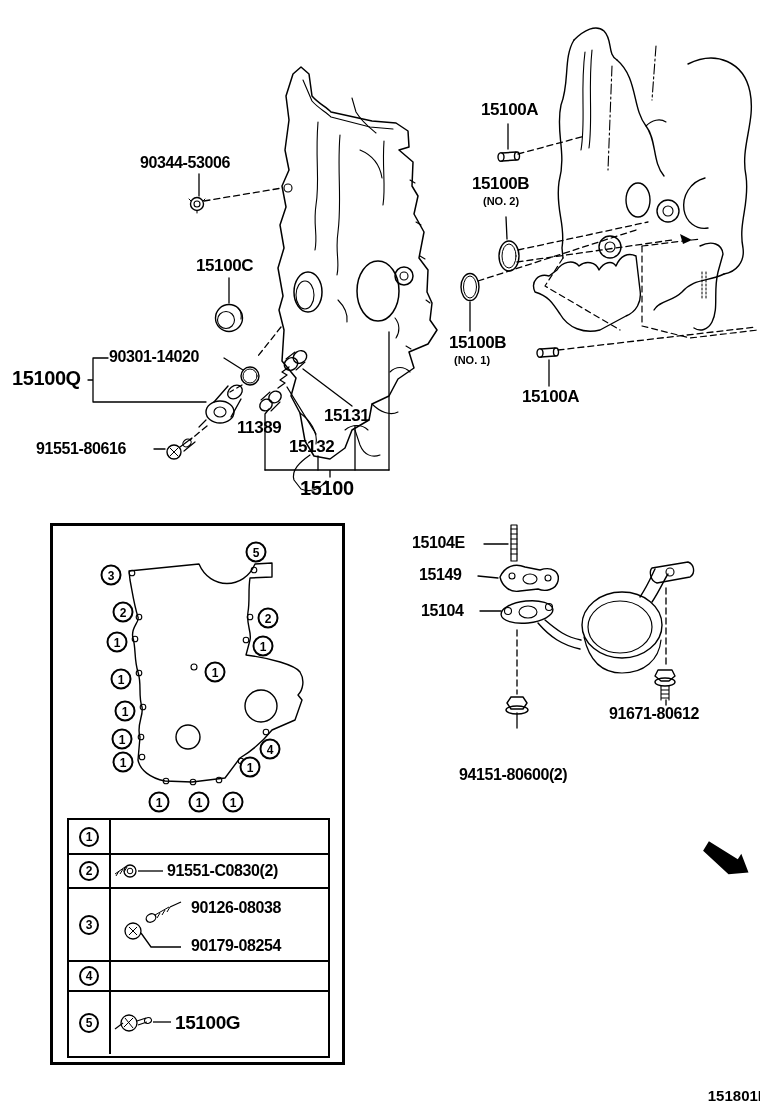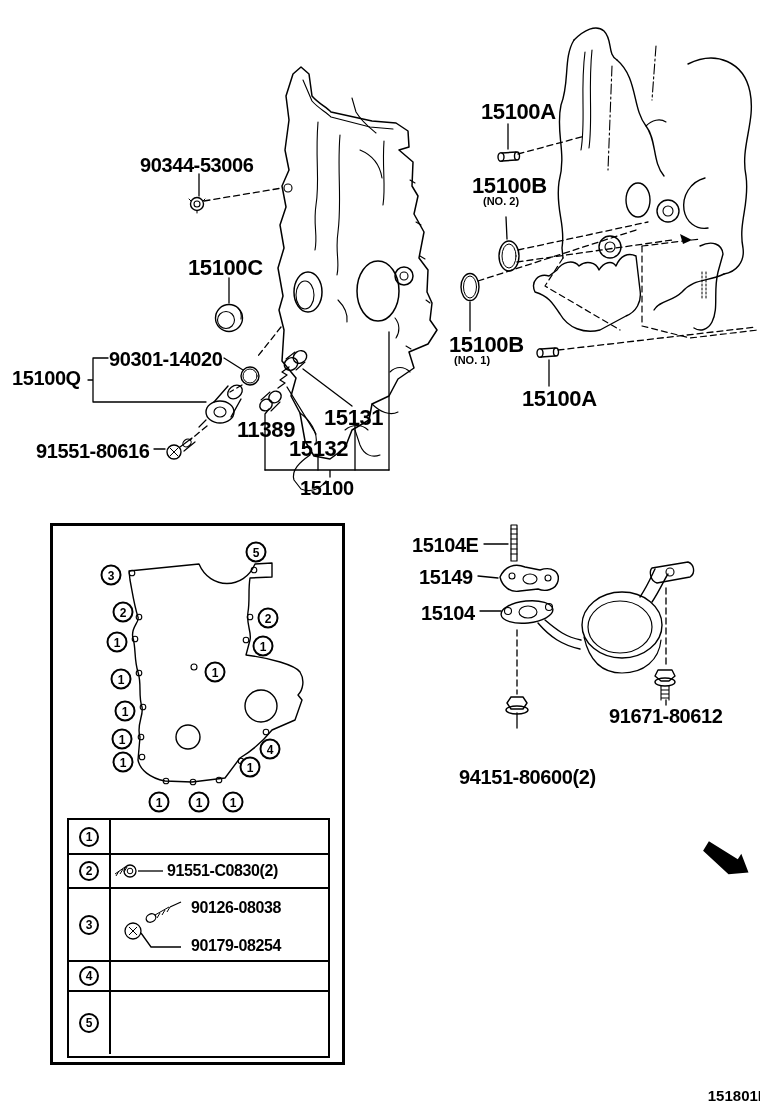--- a/index.html
+++ b/index.html
@@ -1,20 +1,20 @@
 <!DOCTYPE html>
 <html><head>
 <meta charset="utf-8">
 <style>
   html,body{margin:0;padding:0;background:#fff;}
   #stage{position:relative;width:760px;height:1112px;background:#ffffff;overflow:hidden;
          font-family:"Liberation Sans","DejaVu Sans",sans-serif;color:#000;}
   svg{position:absolute;left:0;top:0;}
   .lbl{position:absolute;font-weight:bold;white-space:nowrap;line-height:1;letter-spacing:-0.4px;}
-  .f16{font-size:20px;} .f17{font-size:22px;} .f20{font-size:20px;} .f11{font-size:11px;letter-spacing:0;}
+  .f16{font-size:16px;} .f17{font-size:17px;} .f20{font-size:20px;} .f11{font-size:11px;letter-spacing:0;}
   .f19{font-size:19px;}
   
   #gasket-box{position:absolute;left:50px;top:523px;width:289px;height:536px;border:3px solid #000;}
   
   #fastener-table{position:absolute;left:14px;top:292px;width:259px;height:236px;border:2px solid #000;}
   .trow{position:absolute;left:0;width:100%;border-bottom:2px solid #000;box-sizing:border-box;display:flex;}
   .trow:last-child{border-bottom:none;}
   .tnum{width:42px;border-right:2px solid #000;box-sizing:border-box;display:flex;align-items:center;justify-content:center;flex:none;}
   .tcontent{position:relative;flex:1;display:flex;align-items:center;}
   .circ{width:20px;height:20px;border:2px solid #000;border-radius:50%;display:flex;align-items:center;justify-content:center;
@@ -220,21 +220,21 @@
         <path d="M 480,611 L 501,611"></path>
         <path d="M 666,700 L 666,705"></path>
         <path d="M 517,713 L 517,728"></path>
       </g>
 
       <polygon points="708.9,841.3 737.8,859.3 741.3,853.8 748.5,872.5 728.5,874.2 703.1,850.7" fill="#000" stroke="none"></polygon>
     </g>
   </svg>
 
   <div class="lbl f16" style="left:140px;top:155px">90344-53006</div>
-  <div class="lbl f17" style="left:188px;top:257px">15100C</div>
+  <div class="lbl f17" style="left:196px;top:257px">15100C</div>
   <div class="lbl f16" style="left:109px;top:349px">90301-14020</div>
   <div class="lbl f20" style="left:12px;top:368px">15100Q</div>
   <div class="lbl f16" style="left:36px;top:441px">91551-80616</div>
   <div class="lbl f17" style="left:237px;top:419px">11389</div>
   <div class="lbl f17" style="left:289px;top:438px">15132</div>
   <div class="lbl f17" style="left:324px;top:407px">15131</div>
   <div class="lbl f20" style="left:300px;top:478px">15100</div>
   <div class="lbl f17" style="left:481px;top:101px">15100A</div>
   <div class="lbl f17" style="left:472px;top:175px">15100B</div>
   <div class="lbl f11" style="left:483px;top:196px">(NO. 2)</div>
@@ -315,19 +315,32 @@
       <div class="trow" style="top:142px;height:30px">
         <div class="tnum">
             <div class="circ">4</div>
           </div>
       </div>
 
       <div class="trow" style="top:172px;height:62px;border-bottom:none">
         <div class="tnum">
             <div class="circ">5</div>
           </div>
+        <div class="tcontent">
+          <svg width="64" height="28" style="position:static">
+            <g stroke="#000" fill="none" stroke-width="1.3">
+              <path d="M4,20 l8,-6" stroke-width="1.2"></path>
+              <circle cx="18" cy="14" r="8"></circle>
+                <path d="M14,9 l8,10 M13,18 l9,-9" stroke-width="1"></path>
+              <path d="M26,12 l9,-3 M27,16 l9,-3" stroke-width="1.2"></path>
+              <ellipse cx="37" cy="11.5" rx="3.5" ry="2.8" transform="rotate(-18 37 11.5)" stroke-width="1.1"></ellipse>
+              <path d="M42,13 H60"></path>
+            </g>
+          </svg>
+          <span class="pn f19" style="font-size:19px">15100G</span>
+        </div>
       </div>
     </div>
   </div>
 
   <div id="page-code">151801I</div>
 
 </div>
 
 </body></html>

